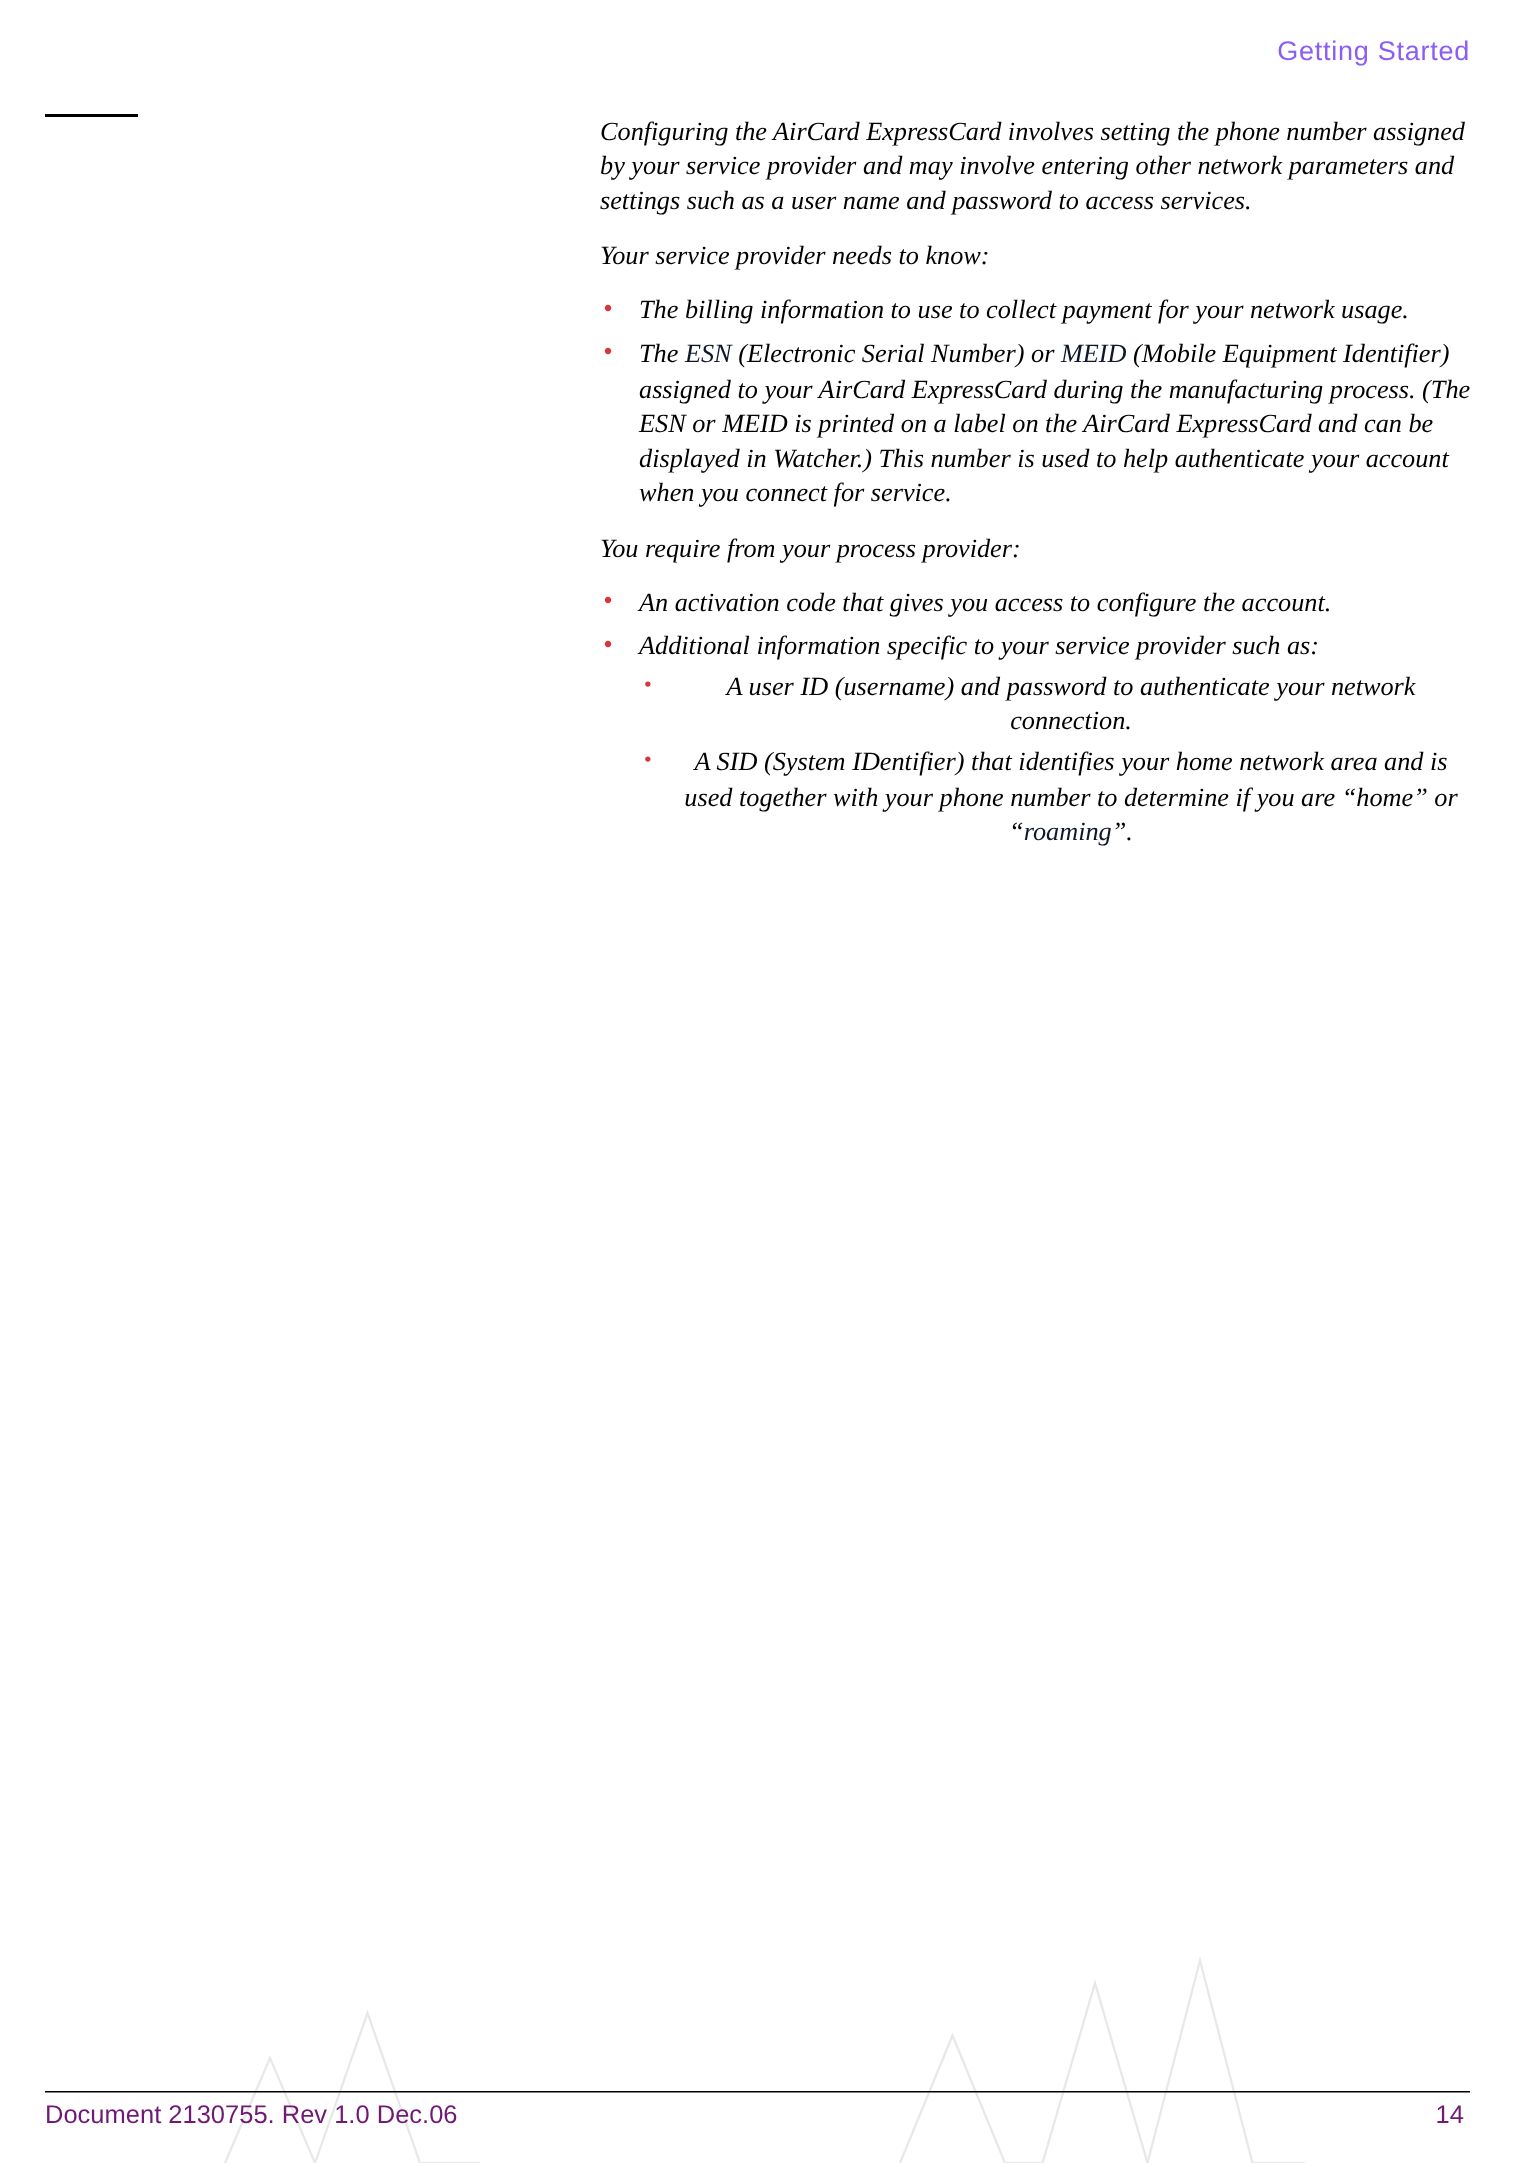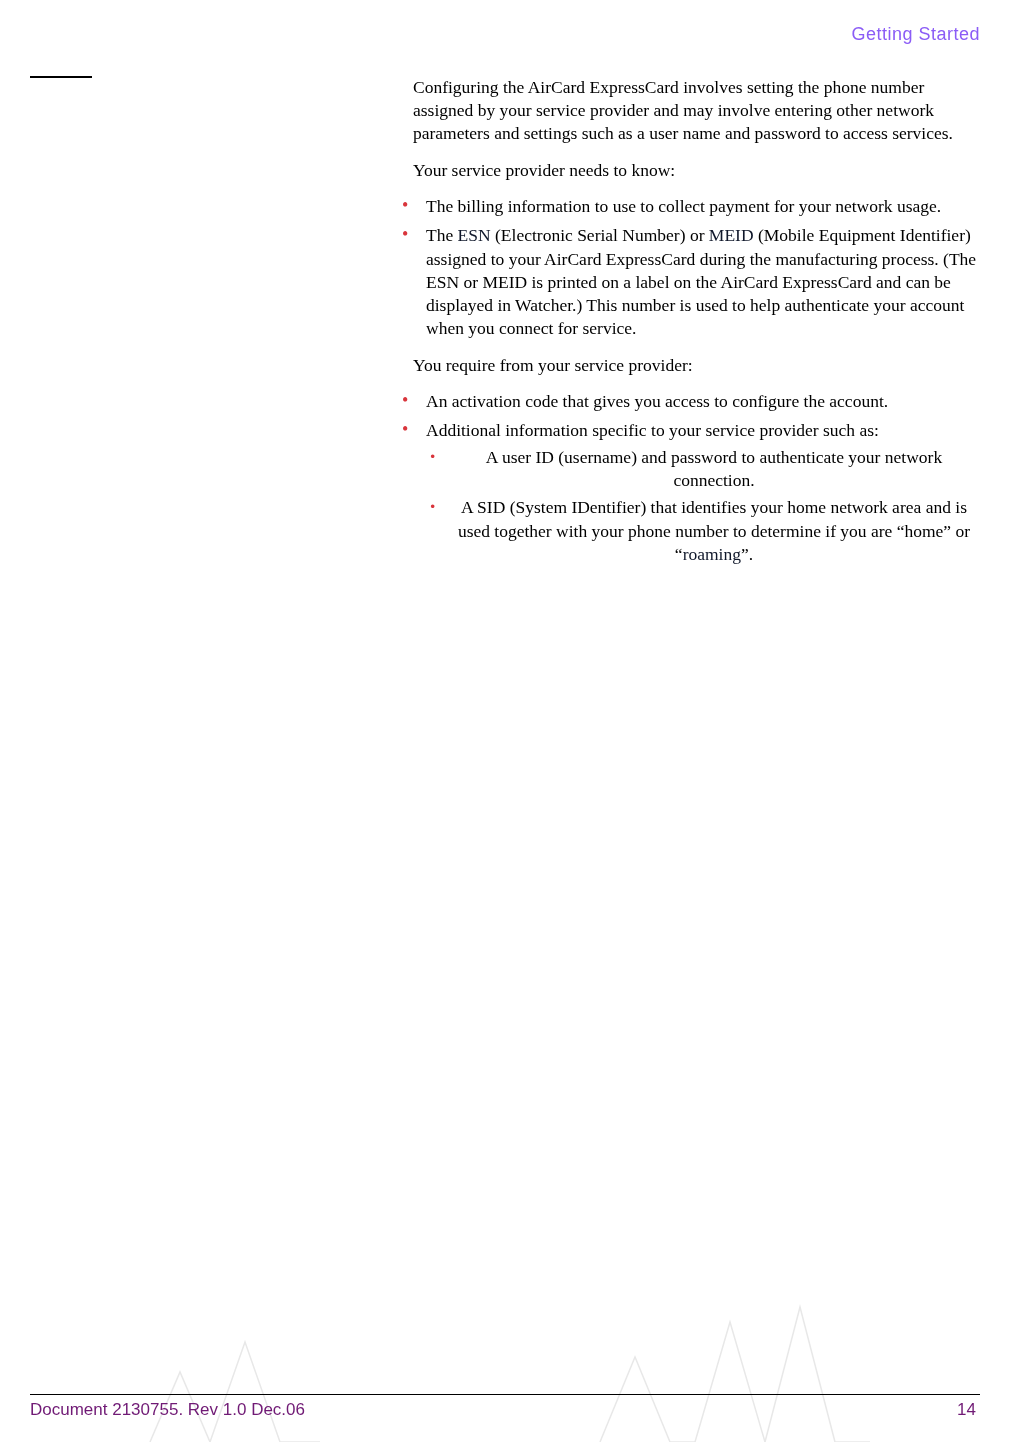--- a/index.html
+++ b/index.html
@@ -32,29 +32,31 @@
   }
   .content {
     position: absolute;
     top: 76px;
     left: 400px;
     right: 28px;
     font-size: 17.5px;
     line-height: 1.32;
   }
   .content p {
-    margin: 0 0 14px 13px;
+    margin: 0 0 14px 0;
+    font-style: italic;
   }
   .content p.lead-in {
     margin-bottom: 6px;
   }
   ul.primary {
     list-style: none;
     margin: 13px 0 14px 0;
     padding: 0;
+    font-style: italic;
   }
   ul.primary > li {
     position: relative;
     padding-left: 26px;
     margin-bottom: 6px;
   }
   ul.primary > li::before {
     content: "•";
     position: absolute;
     left: 2px;
@@ -138,21 +140,21 @@
   <p class="lead-in">Your service provider needs to know:</p>
   <ul class="primary">
     <li>
       <span>The billing information to use to collect payment for your network usage.</span>
     </li>
     <li>
       <span>The </span><span class="link">ESN</span><span> (Electronic Serial Number) or </span><span class="link">MEID</span><span> (Mobile Equipment Identifier) assigned to your AirCard ExpressCard during the manufacturing process. (The ESN or MEID is printed on a label on the AirCard ExpressCard and can be displayed in Watcher.) This number is used to help authenticate your account when you connect for service.</span>
     </li>
   </ul>
 
-  <p class="lead-in">You require from your service provider:</p>
+  <p class="lead-in">You require from your process provider:</p>
   <ul class="primary">
     <li>
       <span>An activation code that gives you access to configure the account.</span>
     </li>
     <li>
       <span>Additional information specific to your service provider such as:</span>
       <ul class="secondary">
         <li>
           <span>A user ID (username) and password to authenticate your network connection.</span>
         </li>

